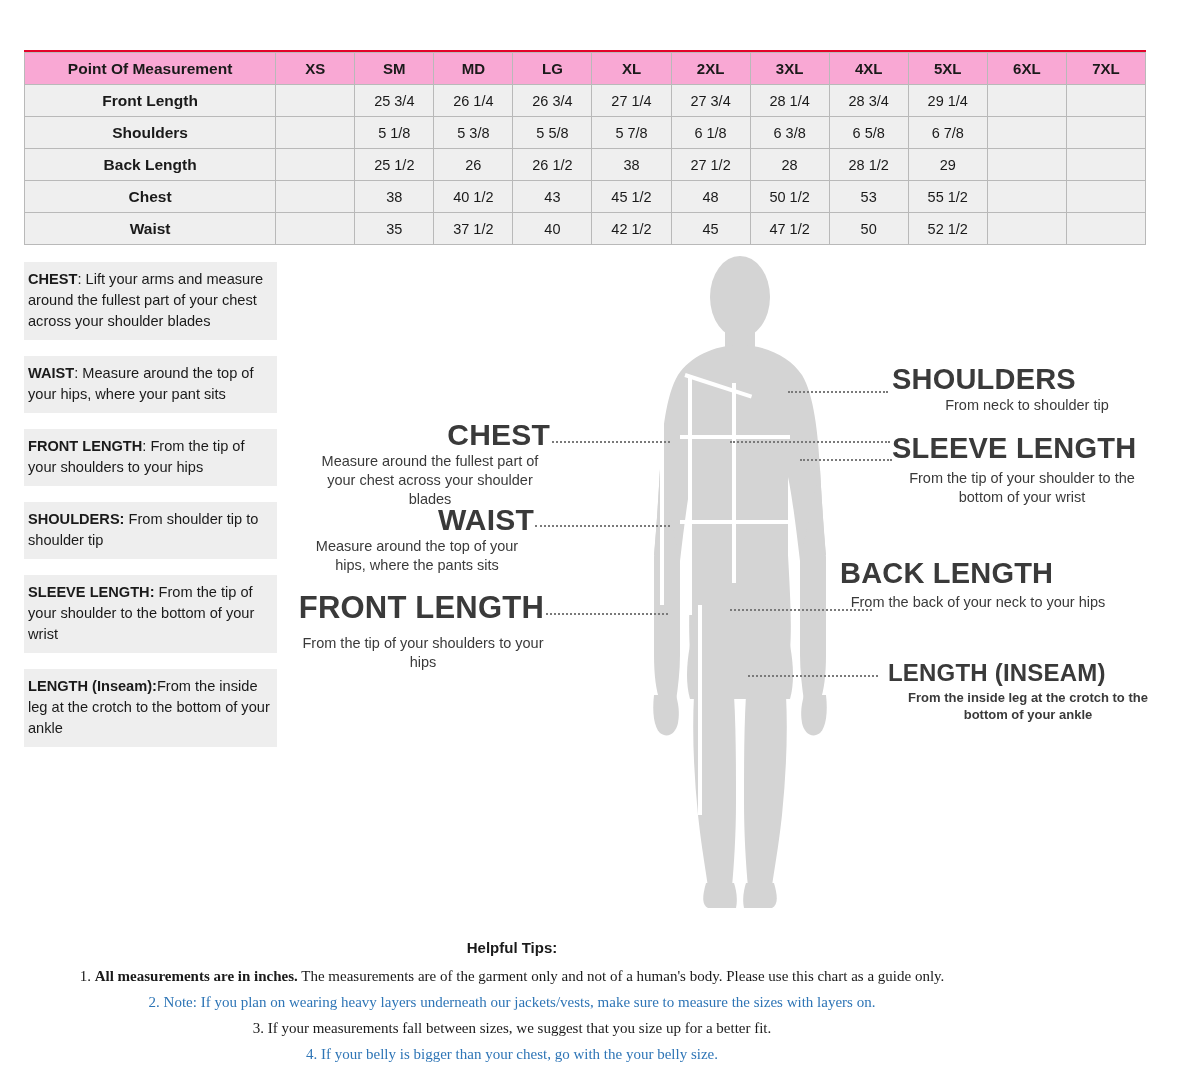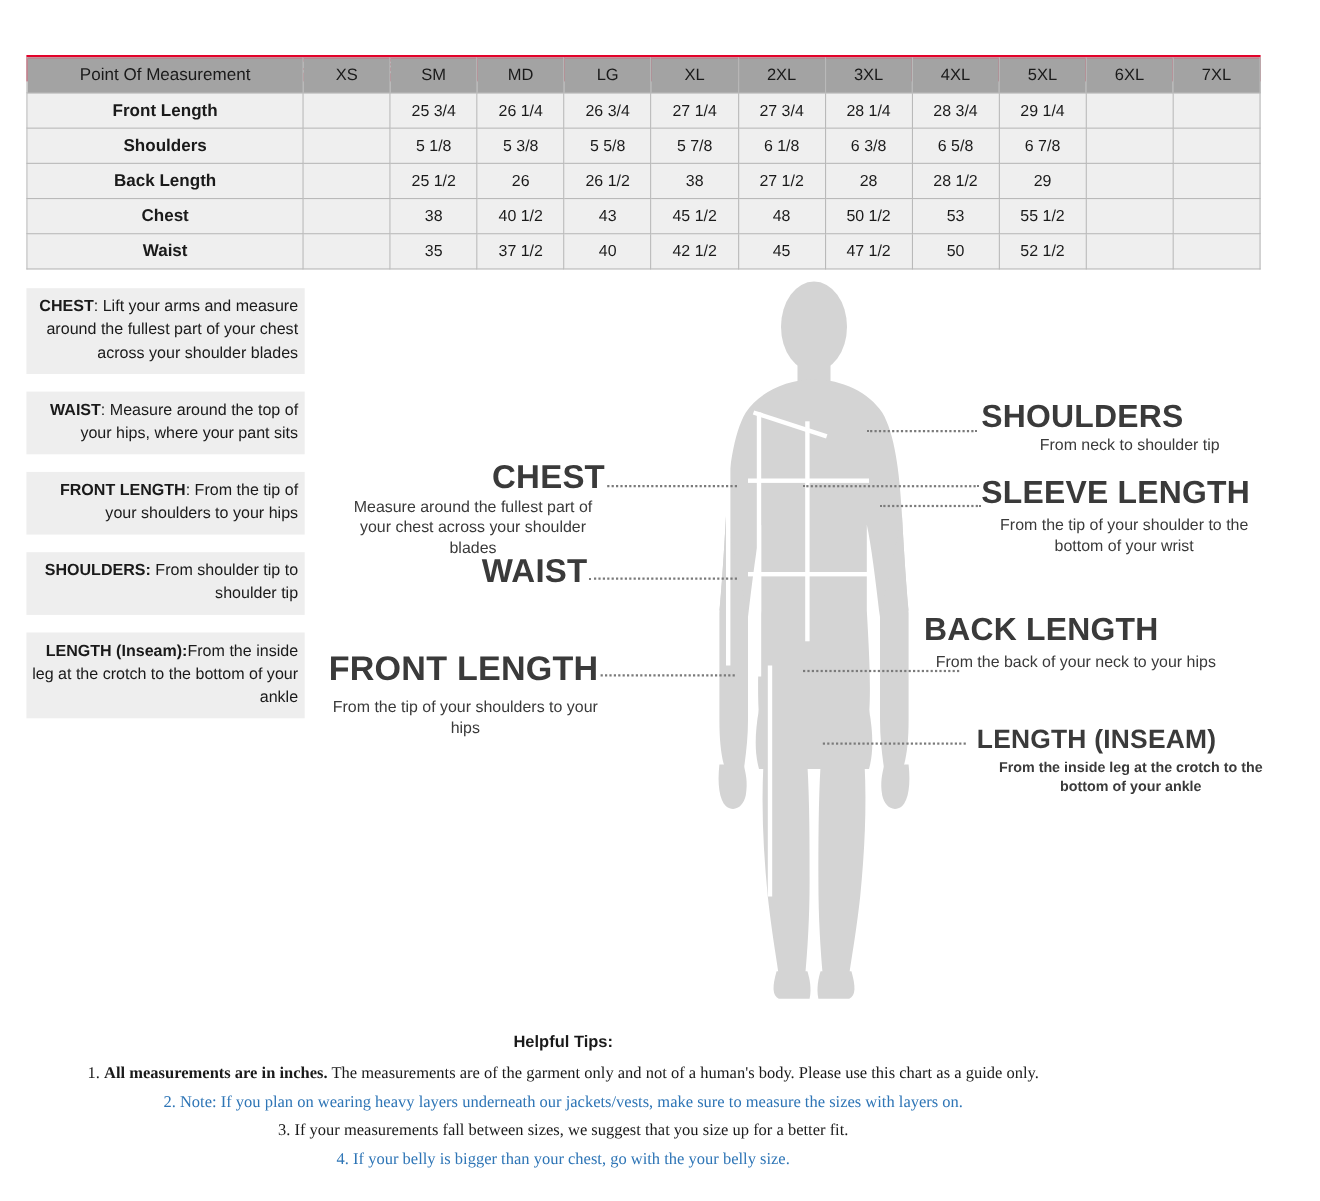--- a/index.html
+++ b/index.html
@@ -44,22 +44,22 @@
     table-layout: fixed;
   }
   .size-table th, .size-table td {
     border: 1px solid #b9b9b9;
     text-align: center;
     font-size: 14.5px;
     height: 31px;
     padding: 0;
   }
   .size-table thead th {
-    font-weight: normal;
-    background: #a3a3a3;
+    font-weight: bold;
+    background: #f9a8d4;
     font-size: 15px;
   }
   .size-table thead th.pom-head {
     font-size: 15.5px;
   }
   .size-table tbody th {
     font-weight: bold;
     background: #efefef;
     font-size: 15.5px;
   }
@@ -69,21 +69,20 @@
   }
   .col-pom { width: 251px; }
   .col-size { width: 79px; }
 
   
   .defs {
     position: absolute;
     left: 24px;
     top: 262px;
     width: 253px;
-    text-align: right;
   }
   .def-block {
     background: #eeeeee;
     padding: 7px 6px 8px 4px;
     margin-bottom: 16px;
     font-size: 14.6px;
     line-height: 21px;
     color: #1a1a1a;
   }
   .def-block b { font-weight: bold; }
@@ -272,20 +271,23 @@
     <b>CHEST</b><span>: </span><span>Lift your arms  and measure around the fullest part of your chest across your shoulder blades</span>
   </div>
   <div class="def-block">
     <b>WAIST</b><span>:  </span><span>Measure around the top of your hips, where your pant sits</span>
   </div>
   <div class="def-block">
     <b>FRONT LENGTH</b><span>: </span><span>From the tip of your shoulders to your hips</span>
   </div>
   <div class="def-block">
     <b>SHOULDERS:</b><span> </span><span>From shoulder tip to shoulder tip</span>
+  </div>
+  <div class="def-block">
+    <b>SLEEVE LENGTH:</b><span> </span><span>From the tip of your shoulder to the bottom of your wrist</span>
   </div>
   <div class="def-block">
     <b>LENGTH (Inseam):</b><span></span><span>From the inside leg at the crotch to the bottom of your ankle</span>
   </div>
 </div>
 
 <div class="diagram">
 
   <svg class="body-svg" width="260" height="660" viewBox="0 0 260 660">
     <g fill="#d4d4d4">
@@ -349,20 +351,21 @@
   <div class="dots" style="left:450px; top:354px; width:142px;"></div>
   <div class="dots" style="left:468px; top:420px; width:130px;"></div>
 
   <div class="lbl t-right" style="left:20px; top:163px; width:250px;">
     <span class="big">CHEST</span>
     <span class="sub" style="text-align:center; padding-left:10px;">Measure around the fullest part of your chest across your shoulder blades</span>
   </div>
 
   <div class="lbl t-right" style="left:20px; top:248px; width:234px;">
     <span class="big">WAIST</span>
+    <span class="sub" style="text-align:center;">Measure around the top of your hips, where the pants sits</span>
   </div>
 
   <div class="lbl t-right" style="left:0px; top:335px; width:264px;">
     <span class="big" style="font-size:31px;">FRONT LENGTH</span>
     <span class="sub" style="text-align:center; padding-left:22px; padding-top:8px;">From the tip of your shoulders to your hips</span>
   </div>
 
   <div class="lbl right t-left" style="left:612px; top:108px; width:290px;">
     <span class="big">SHOULDERS</span>
     <span class="sub" style="text-align:center; padding-right:20px;">From neck to shoulder tip</span>

